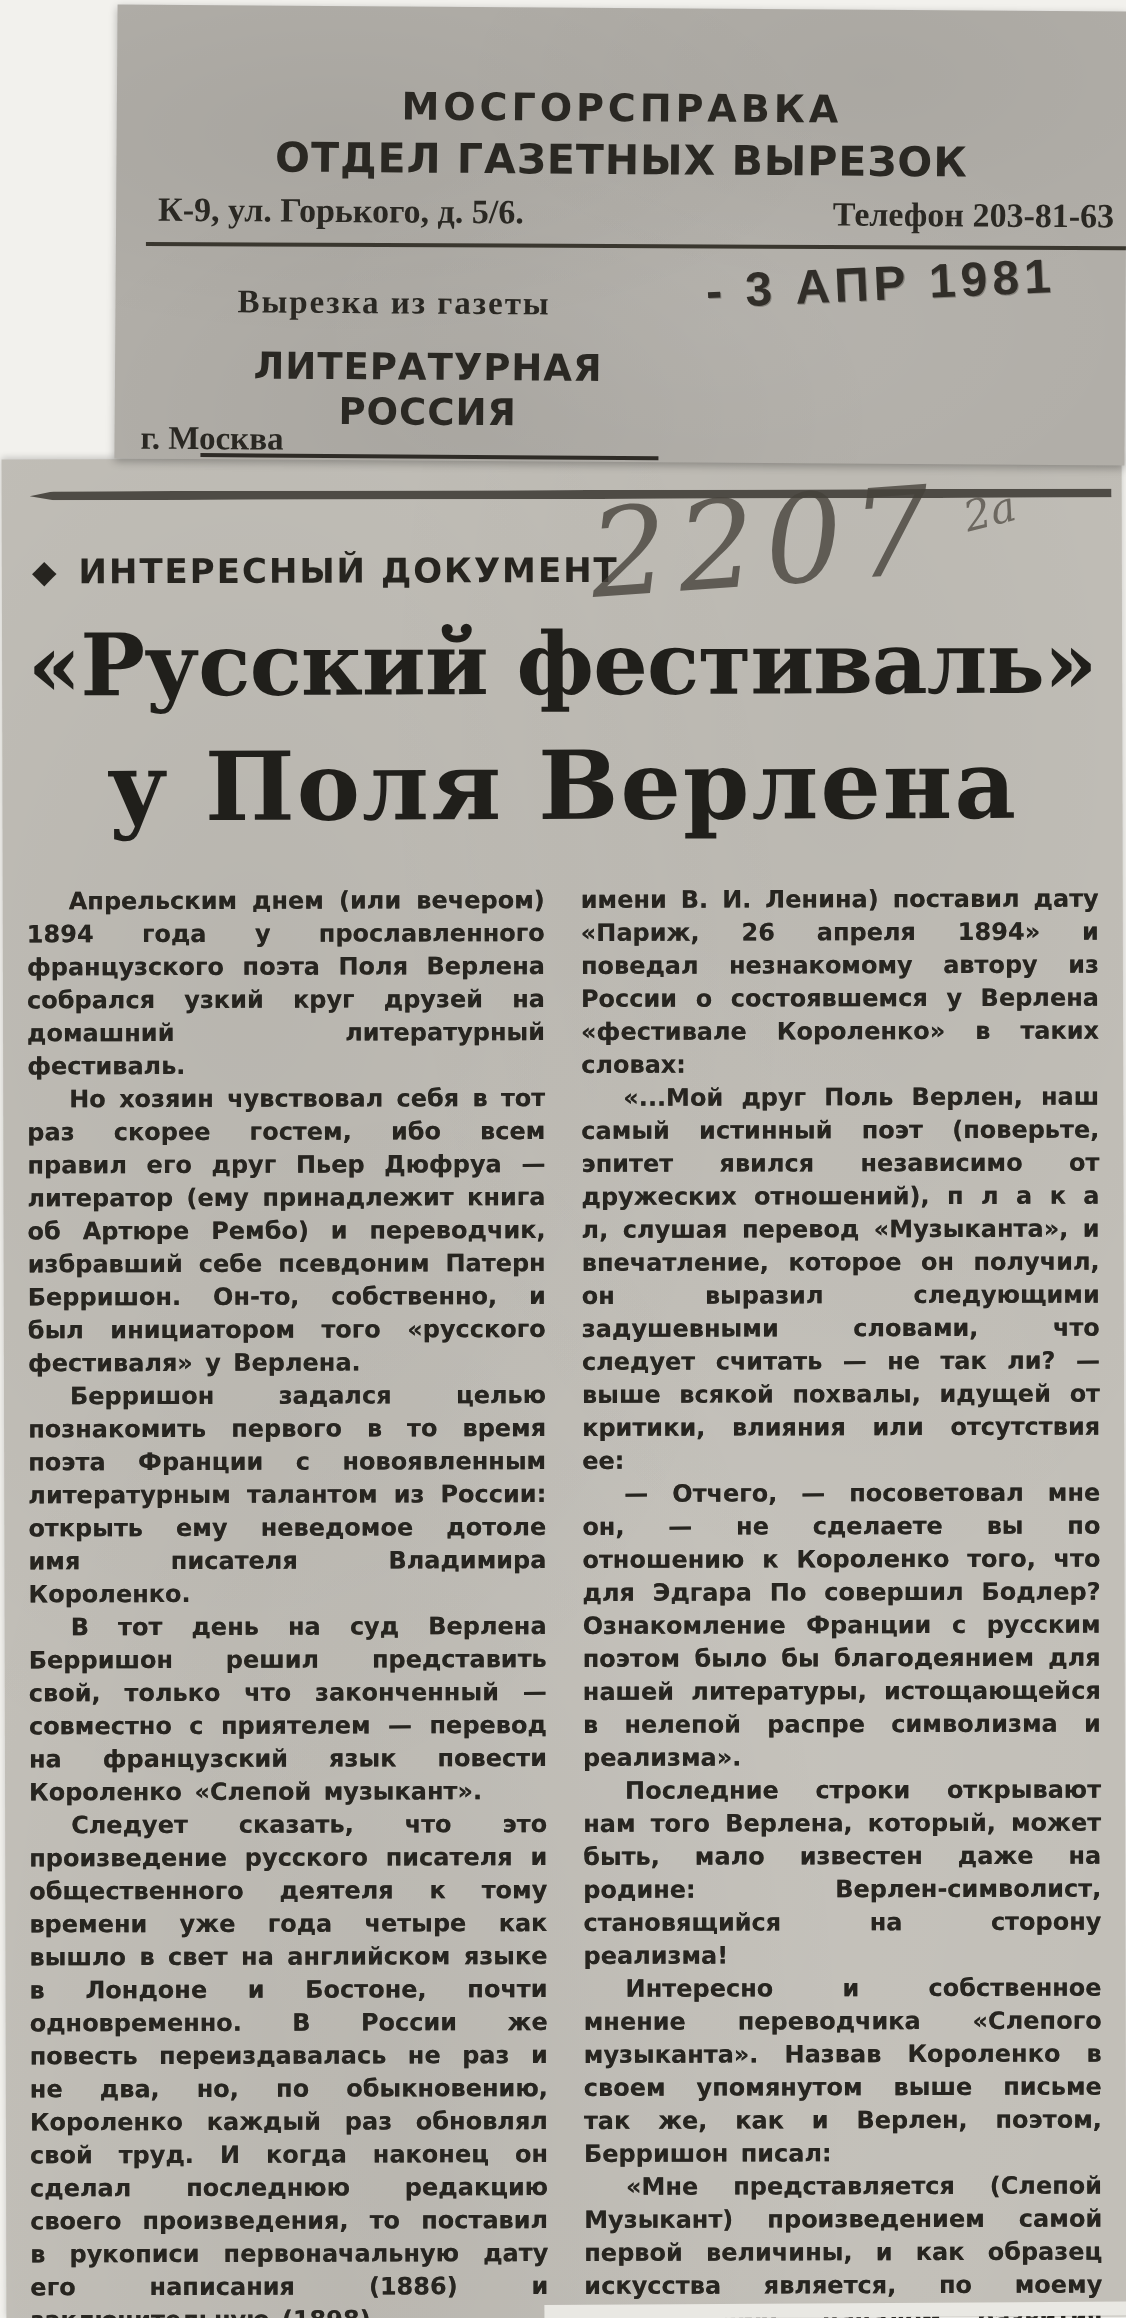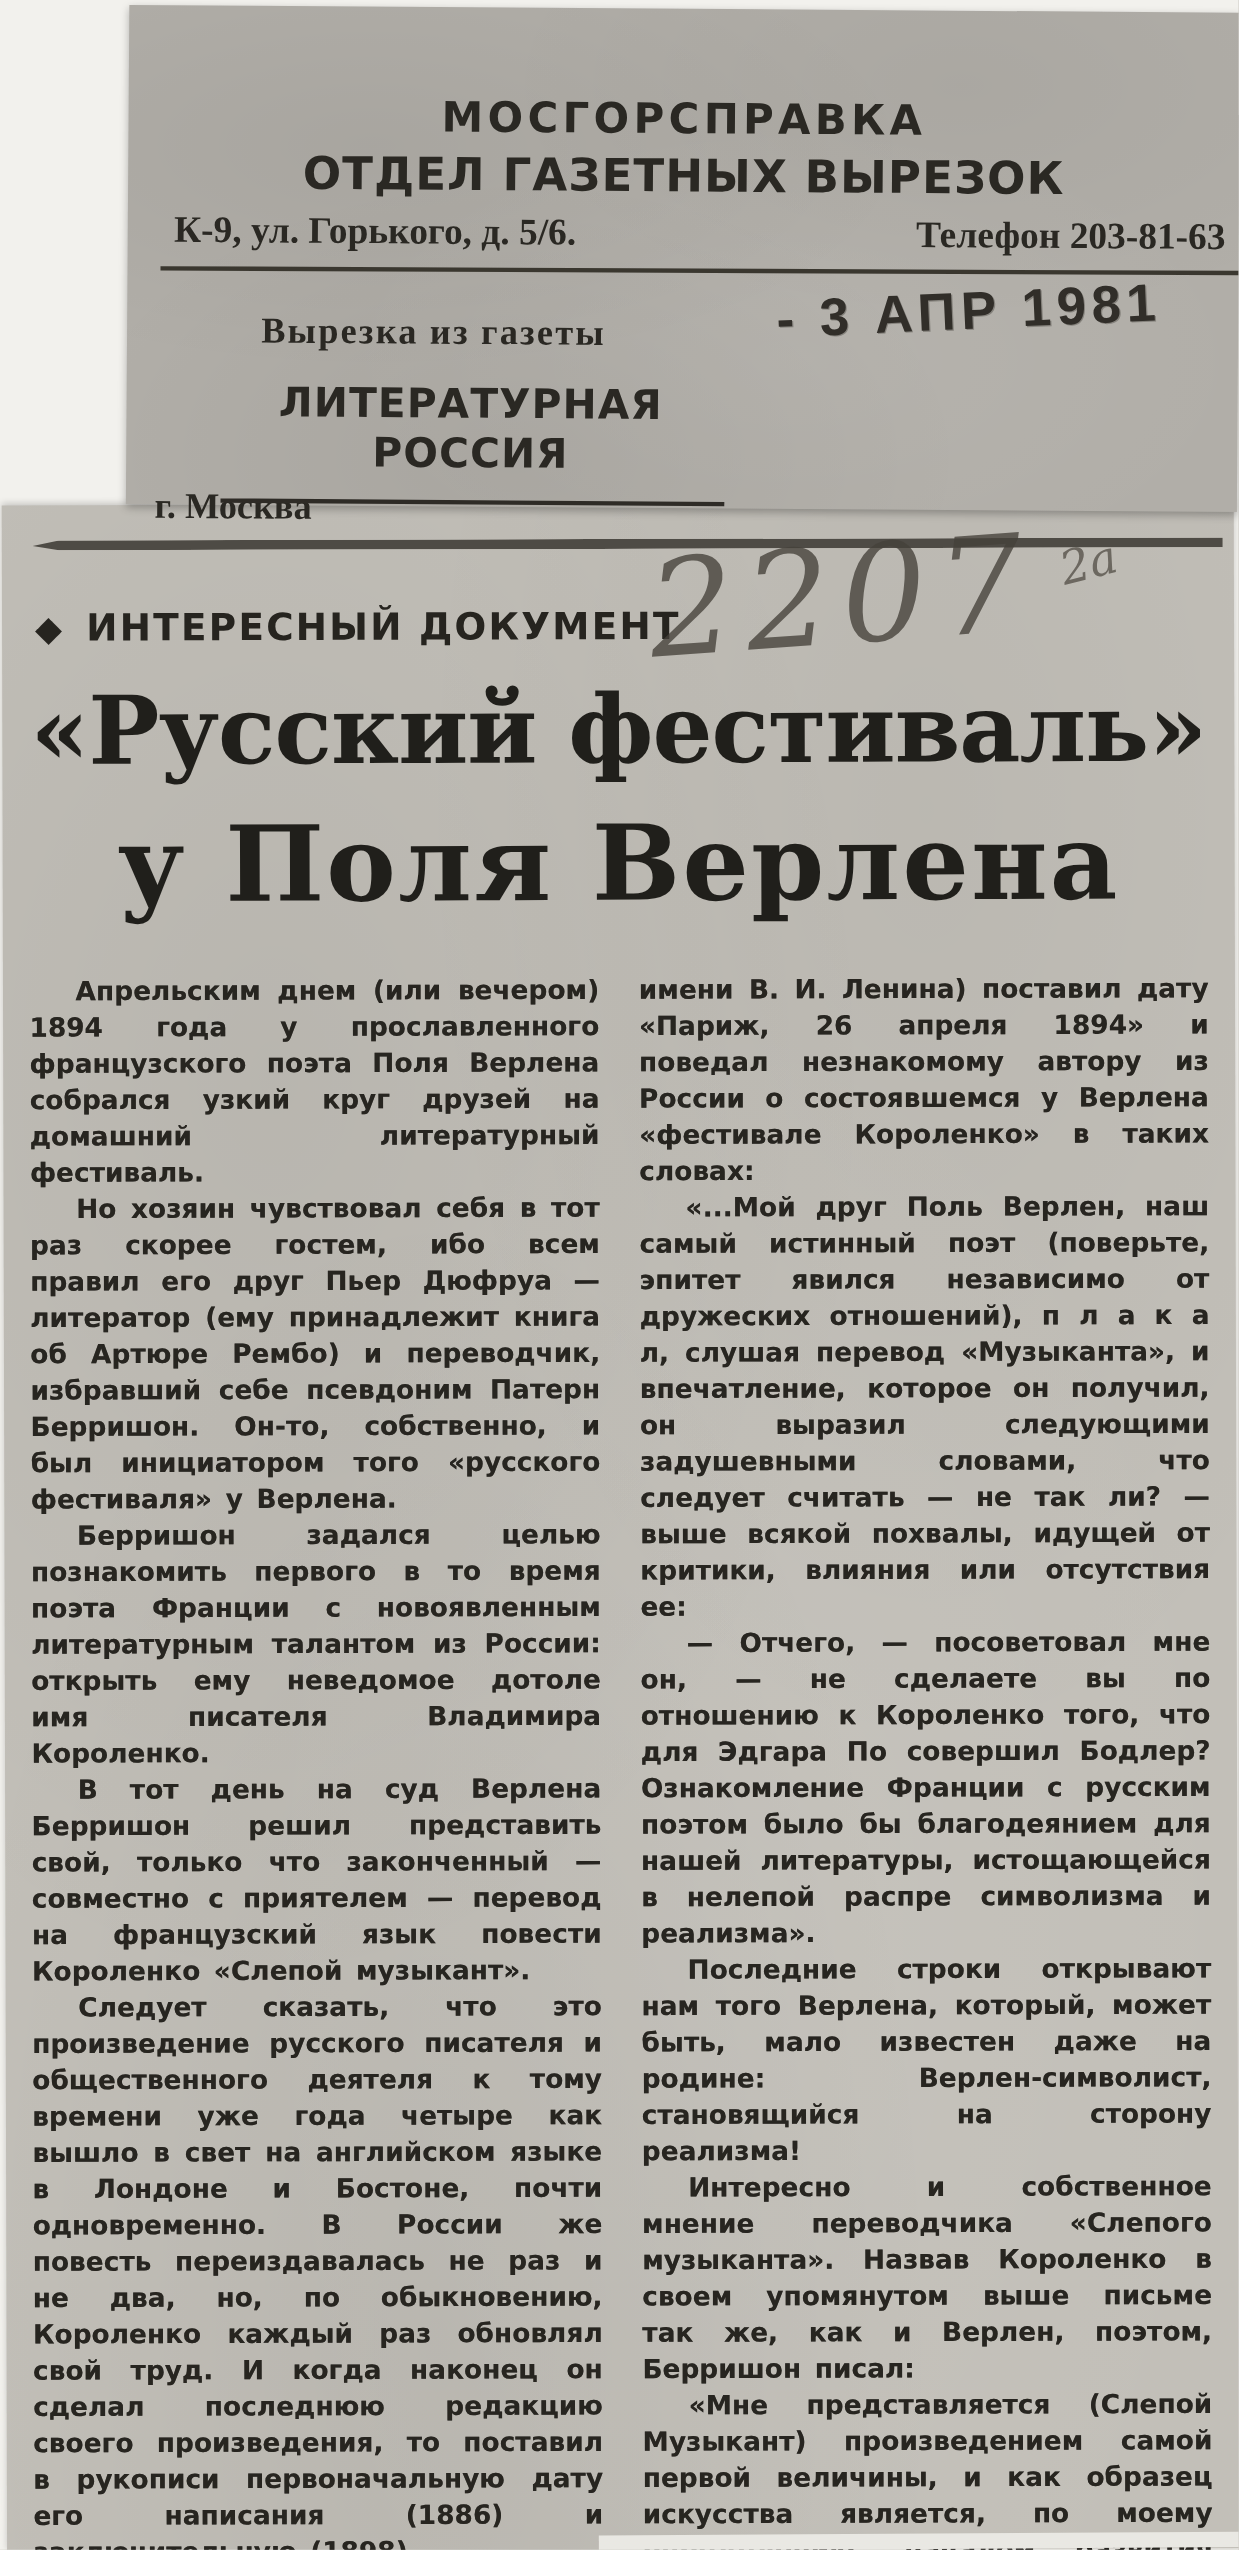--- a/index.html
+++ b/index.html
@@ -59,21 +59,21 @@
     text-shadow:1px 1px 0 rgba(49,46,41,0.35);
     white-space:nowrap;
   }
   .newspaper {
     position:absolute; top:338px; left:108px; width:410px;
     text-align:center; font-weight:800; font-size:37px; line-height:45px;
     letter-spacing:1px; font-family:"DejaVu Sans", sans-serif;
   }
   .slip-city {
     position:absolute; top:415px; left:26px;
-    font-family:"Liberation Serif", serif; font-weight:700; font-size:33px;margin-top:23px;
+    font-family:"Liberation Serif", serif; font-weight:700; font-size:33px;
   }
   .city-rule {
     position:absolute; top:448px; left:86px; width:458px; height:4px;
     background:#2e2b26;
   }
 
   
   .clipping {
     left:4px; top:458px; width:1120px; height:1860px;
     background-color:#c2bfb8;

